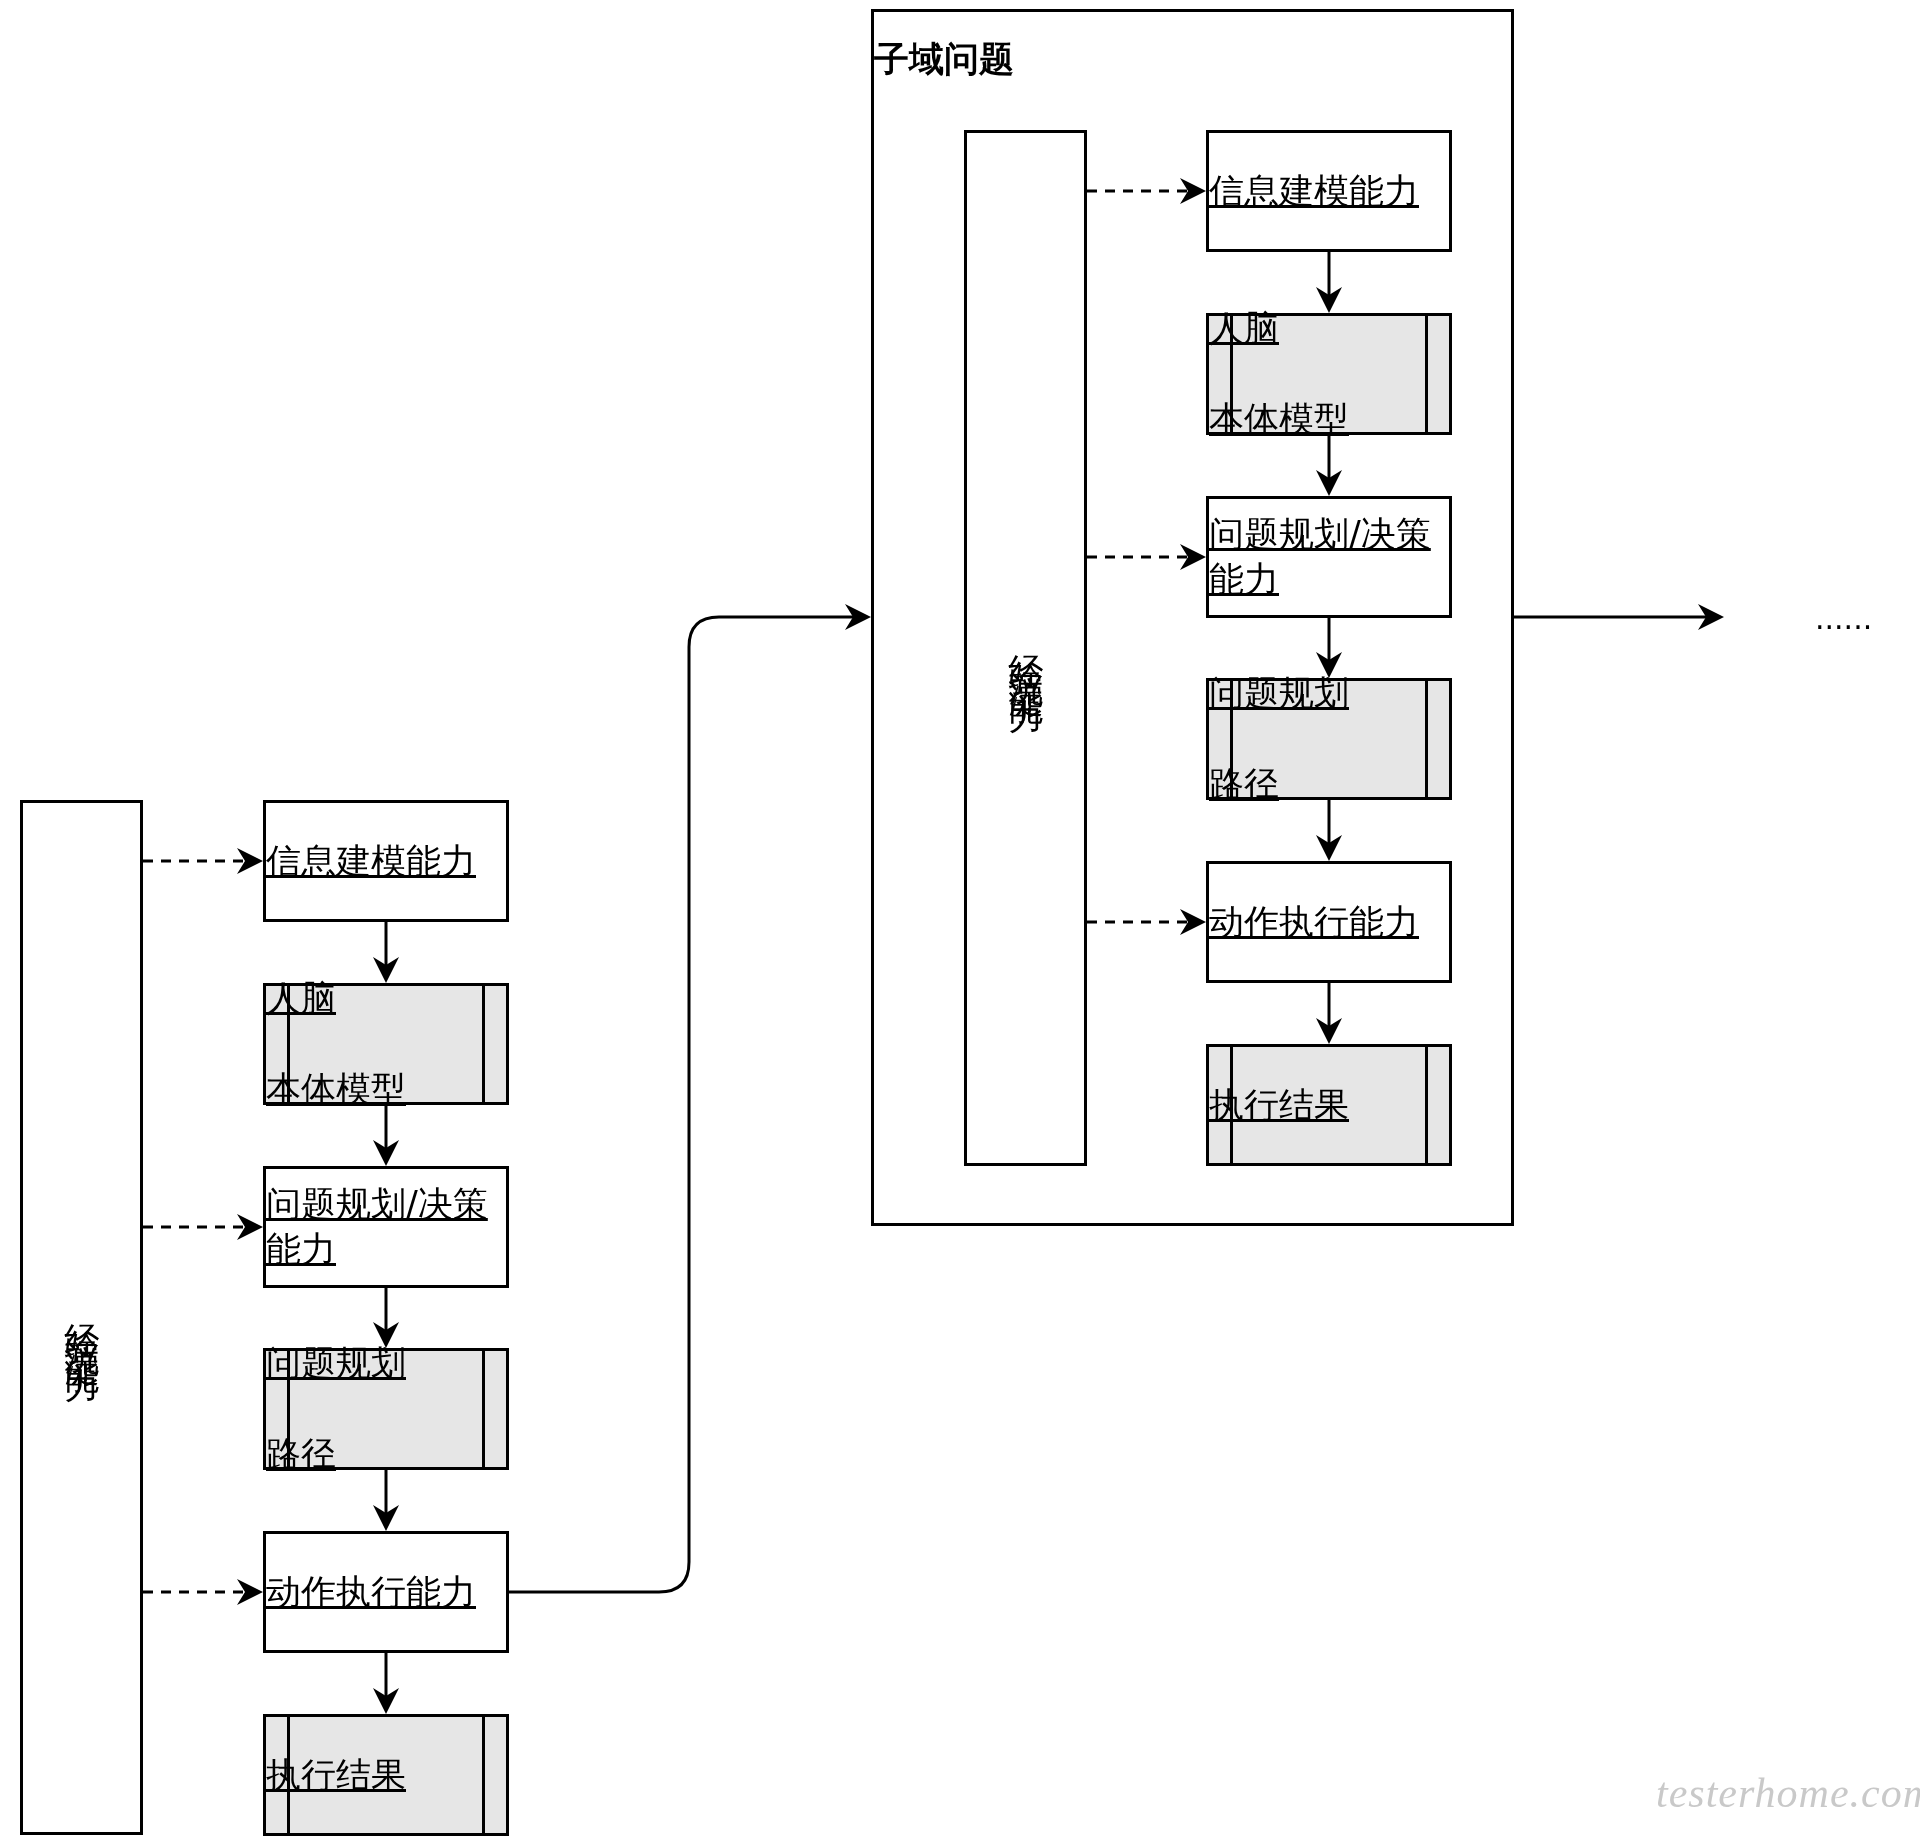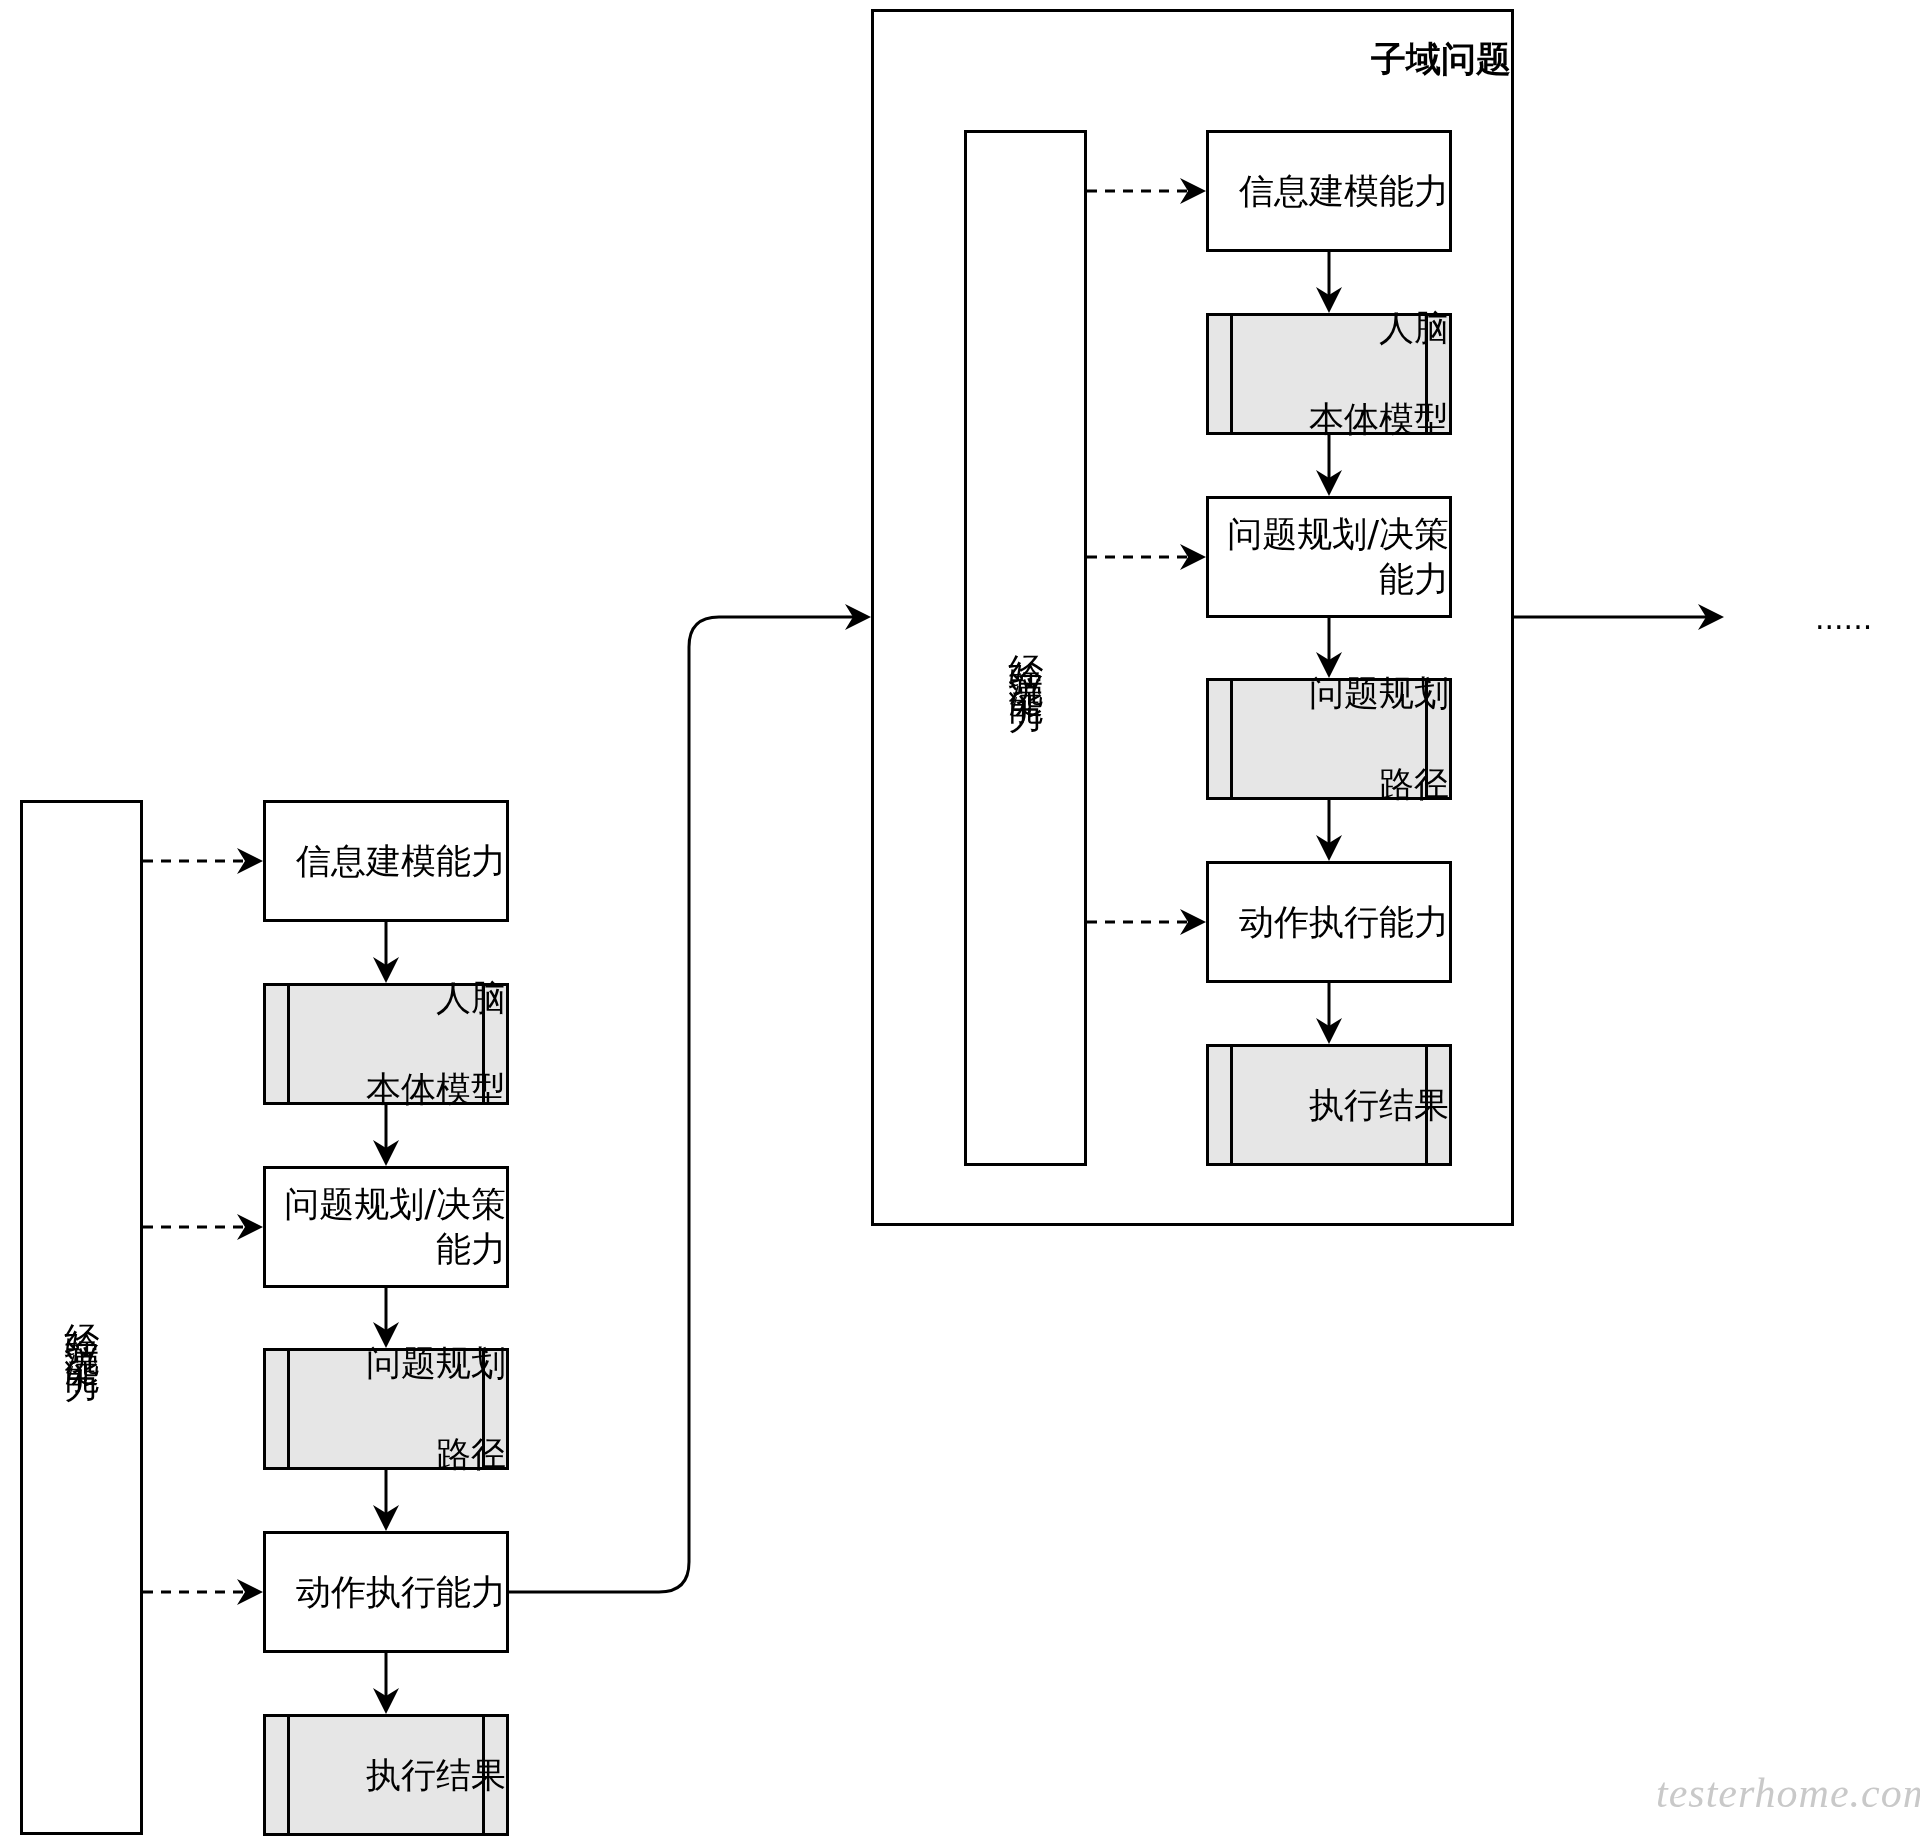--- a/index.html
+++ b/index.html
@@ -12,26 +12,27 @@
     font-family: "DejaVu Sans", "Liberation Sans", sans-serif;
     color: #000000;
   }
   .box {
     position: absolute;
     box-sizing: border-box;
     border: 3px solid #000000;
     background: #ffffff;
     display: flex;
     flex-direction: column;
-    align-items: flex-end;
+    align-items: flex-start;
     justify-content: center;
     text-align: center;
     font-size: 35px;
     line-height: 45px;
     white-space: nowrap;
+    text-decoration: underline;
   }
   .box.subprocess { background: #e6e6e6; gap: 46px; }
   .box.subprocess::before,
   .box.subprocess::after {
     content: "";
     position: absolute;
     top: 0; bottom: 0;
     width: 3px;
     background: #000000;
   }
@@ -58,25 +59,25 @@
   }
 
   .container {
     position: absolute;
     box-sizing: border-box;
     border: 3px solid #000000;
     background: transparent;
   }
   .container-title {
     position: absolute;
-    left: 8px; right: 0;
+    left: 0; right: 0;
     top: 24px;
     height: 46px;
     line-height: 46px;
-    text-align: right;
+    text-align: left;
     font-size: 35px;
     font-weight: bold;
   }
 
   #edges {
     position: absolute;
     left: 0; top: 0;
     width: 1920px; height: 1848px;
     pointer-events: none;
   }

